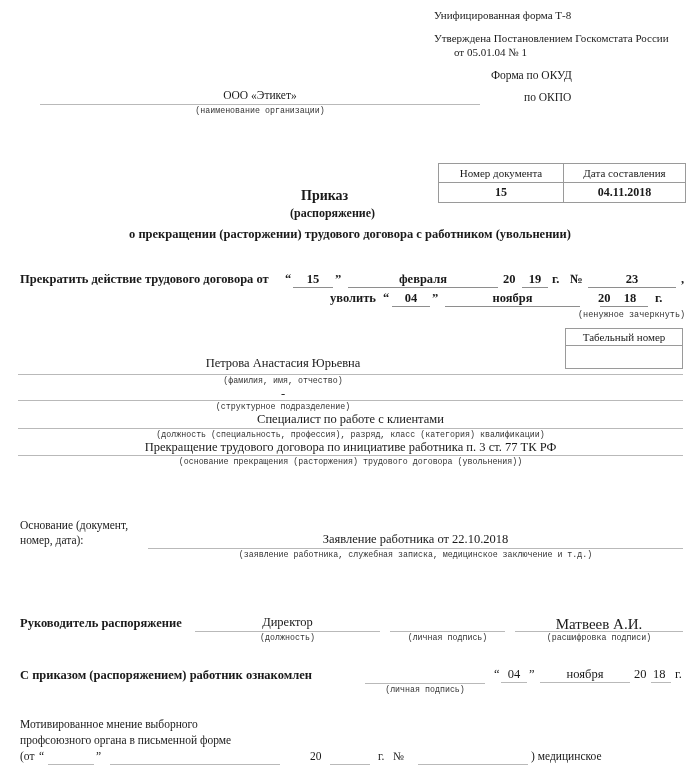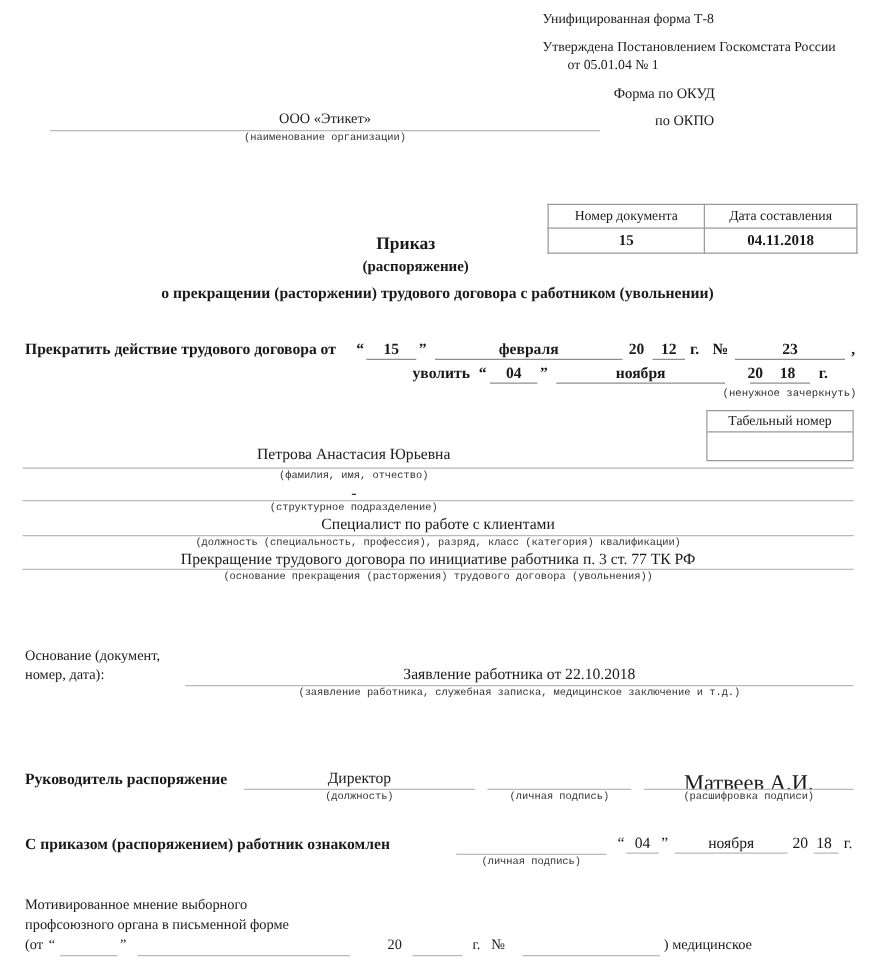--- a/index.html
+++ b/index.html
@@ -75,21 +75,21 @@
   <div class="abs txt bold" style="left:20px; top:272px; font-size:12.5px;">Прекратить действие трудового договора от</div>
   <div class="abs txt bold" style="left:285px; top:272px; font-size:12.5px;">“</div>
   <div class="abs txt bold ctr" style="left:293px; top:272px; width:40px; font-size:12.5px;">15</div>
   <div class="rule-dk" style="left:293px; top:287px; width:40px;"></div>
   <div class="abs txt bold" style="left:335px; top:272px; font-size:12.5px;">”</div>
 
   <div class="abs txt bold ctr" style="left:348px; top:272px; width:150px; font-size:12.5px;">февраля</div>
   <div class="rule-dk" style="left:348px; top:287px; width:150px;"></div>
 
   <div class="abs txt bold" style="left:503px; top:272px; font-size:12.5px;">20</div>
-  <div class="abs txt bold ctr" style="left:522px; top:272px; width:26px; font-size:12.5px;">12</div>
+  <div class="abs txt bold ctr" style="left:522px; top:272px; width:26px; font-size:12.5px;">19</div>
   <div class="rule-dk" style="left:522px; top:287px; width:26px;"></div>
   <div class="abs txt bold" style="left:552px; top:272px; font-size:12.5px;">г.</div>
   <div class="abs txt bold" style="left:570px; top:272px; font-size:12.5px;">№</div>
 
   <div class="abs txt bold ctr" style="left:588px; top:272px; width:88px; font-size:12.5px;">23</div>
   <div class="rule-dk" style="left:588px; top:287px; width:88px;"></div>
   <div class="abs txt bold" style="left:681px; top:272px; font-size:12.5px;">,</div>
 
   <div class="abs txt bold" style="left:330px; top:291px; font-size:12.5px;">уволить</div>
   <div class="abs txt bold" style="left:383px; top:291px; font-size:12.5px;">“</div>
@@ -136,21 +136,21 @@
 
   <div class="abs txt bold" style="left:20px; top:616px; font-size:12.5px;">Руководитель распоряжение</div>
 
   <div class="abs txt ctr" style="left:195px; top:615px; width:185px; font-size:12.5px;">Директор</div>
   <div class="rule" style="left:195px; top:631px; width:185px;"></div>
   <div class="abs small ctr" style="left:195px; top:633px; width:185px;">(должность)</div>
 
   <div class="rule" style="left:390px; top:631px; width:115px;"></div>
   <div class="abs small ctr" style="left:390px; top:633px; width:115px;">(личная подпись)</div>
 
-  <div class="abs txt ctr" style="left:515px; top:615px; width:168px; font-size:18px;">Матвеев А.И.</div>
+  <div class="abs txt ctr" style="left:515px; top:615px; width:168px; font-size:15px;">Матвеев А.И.</div>
   <div class="rule" style="left:515px; top:631px; width:168px;"></div>
   <div class="abs small ctr" style="left:515px; top:633px; width:168px;">(расшифровка подписи)</div>
 
   <div class="abs txt bold" style="left:20px; top:668px; font-size:12.5px;">С приказом (распоряжением) работник ознакомлен</div>
   <div class="rule" style="left:365px; top:683px; width:120px;"></div>
   <div class="abs small ctr" style="left:365px; top:685px; width:120px;">(личная подпись)</div>
 
   <div class="abs txt" style="left:494px; top:667px; font-size:12.5px;">“</div>
   <div class="abs txt ctr" style="left:501px; top:667px; width:26px; font-size:12.5px;">04</div>
   <div class="rule" style="left:501px; top:682px; width:26px;"></div>

